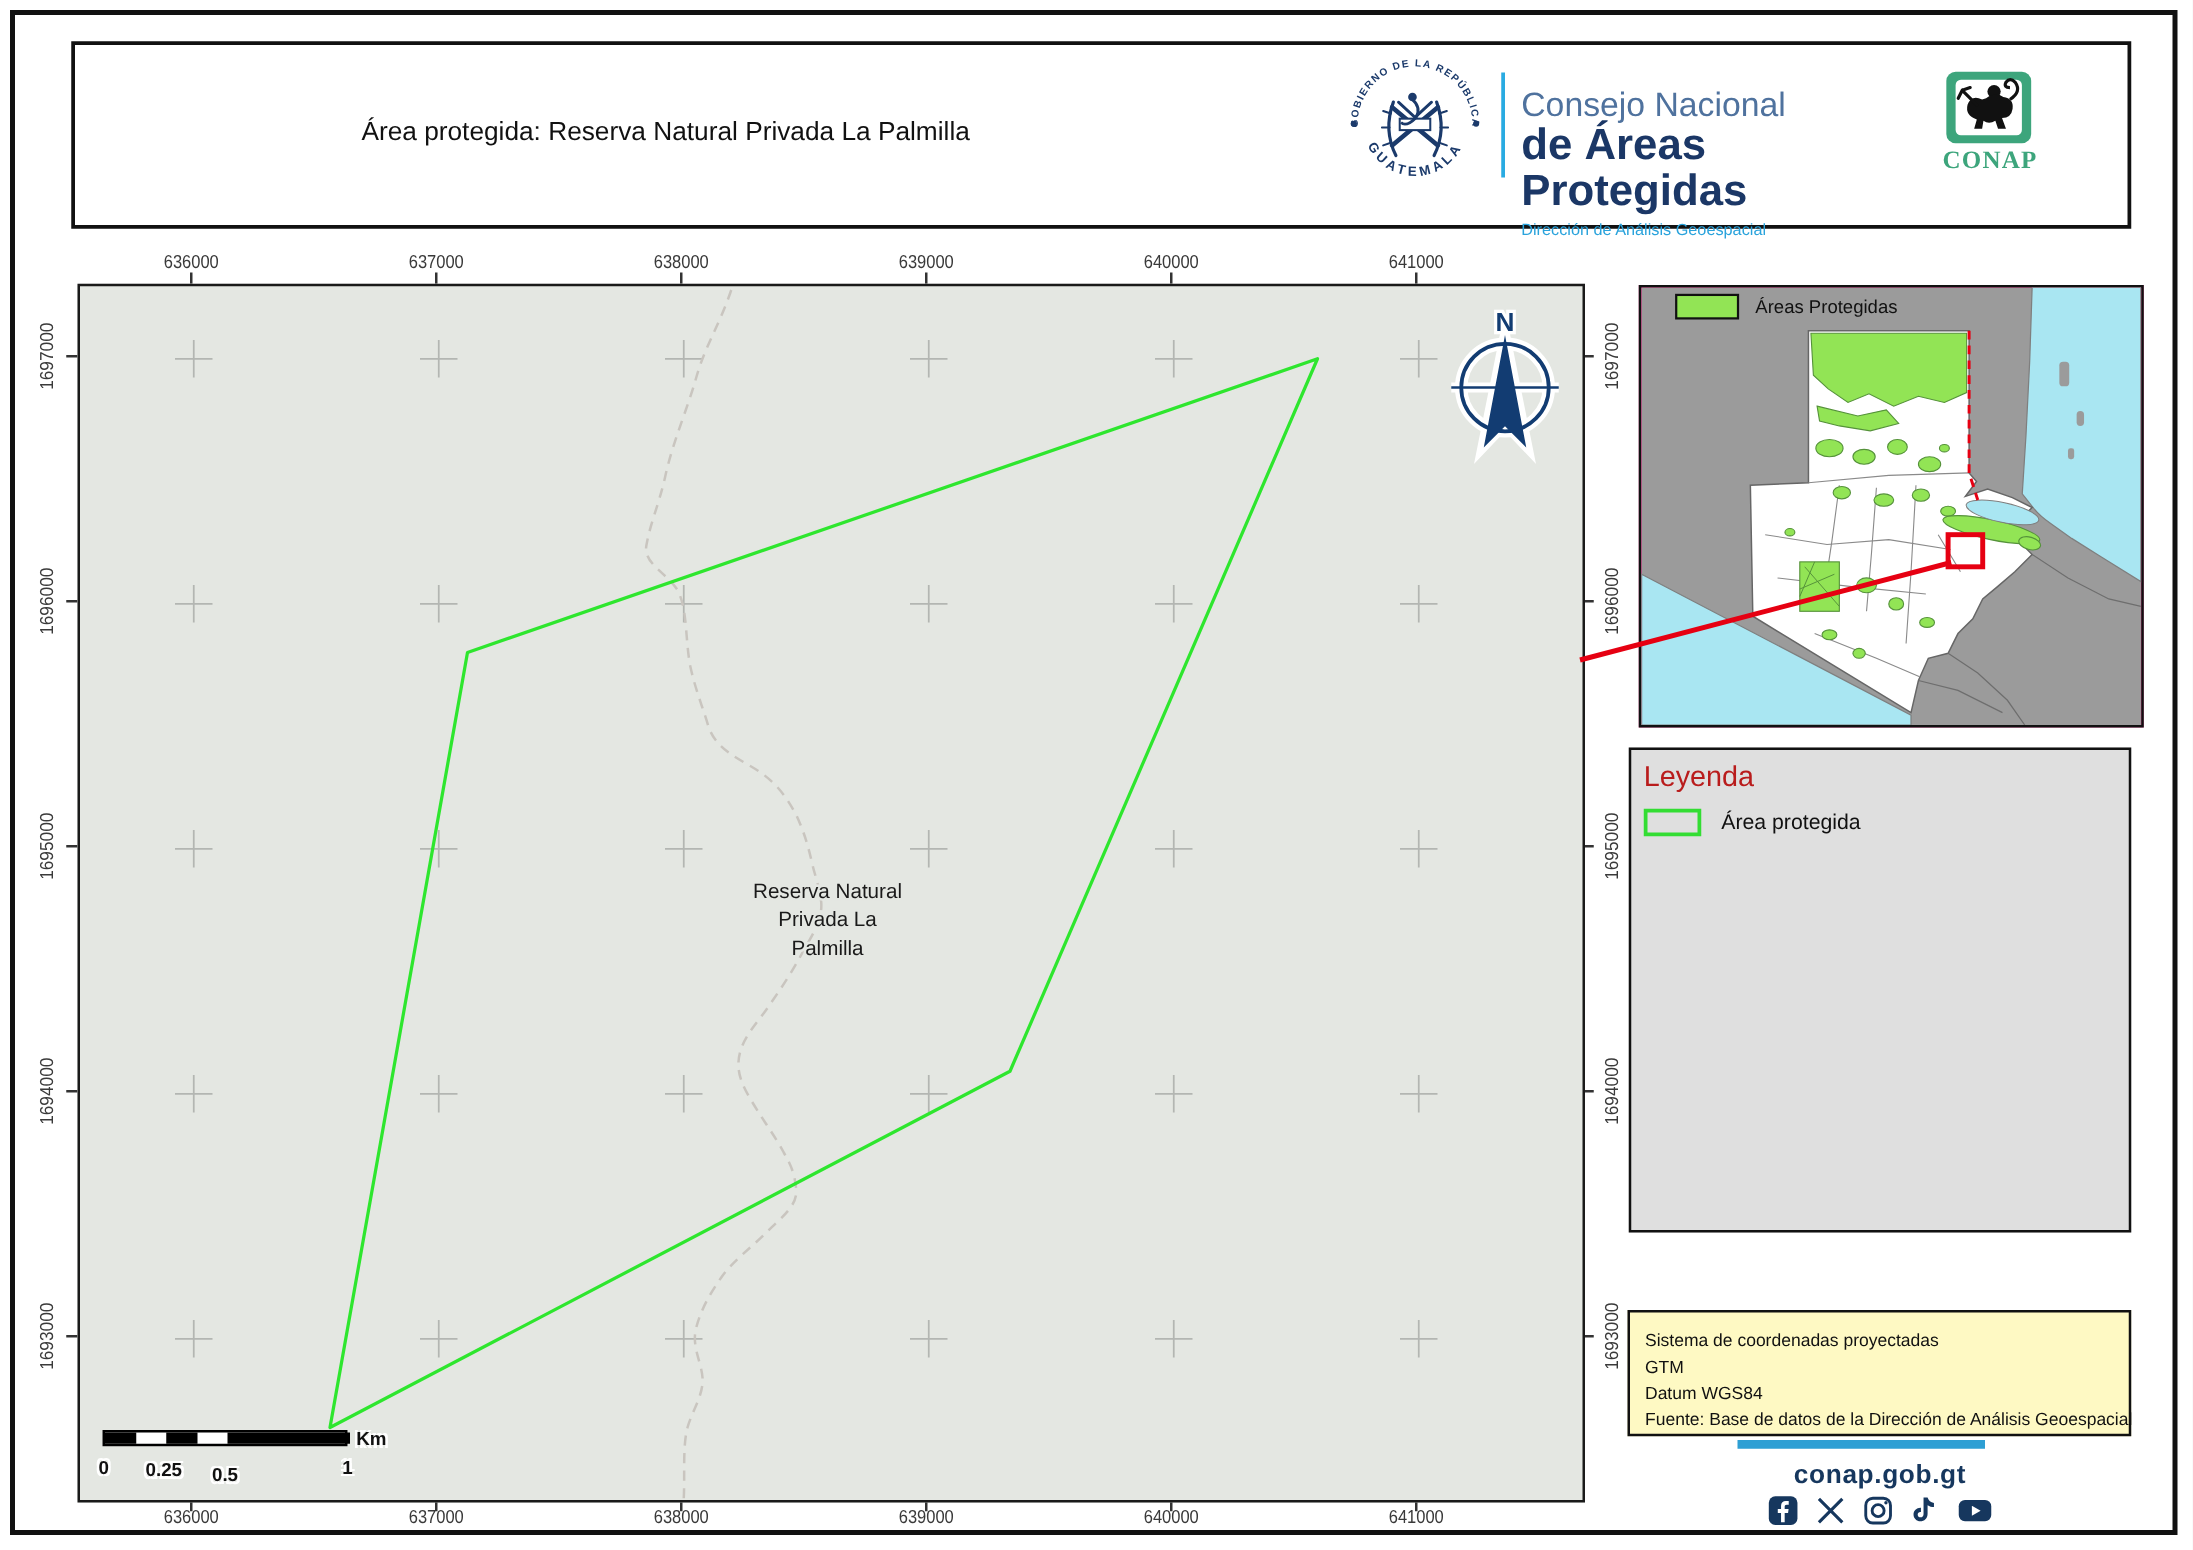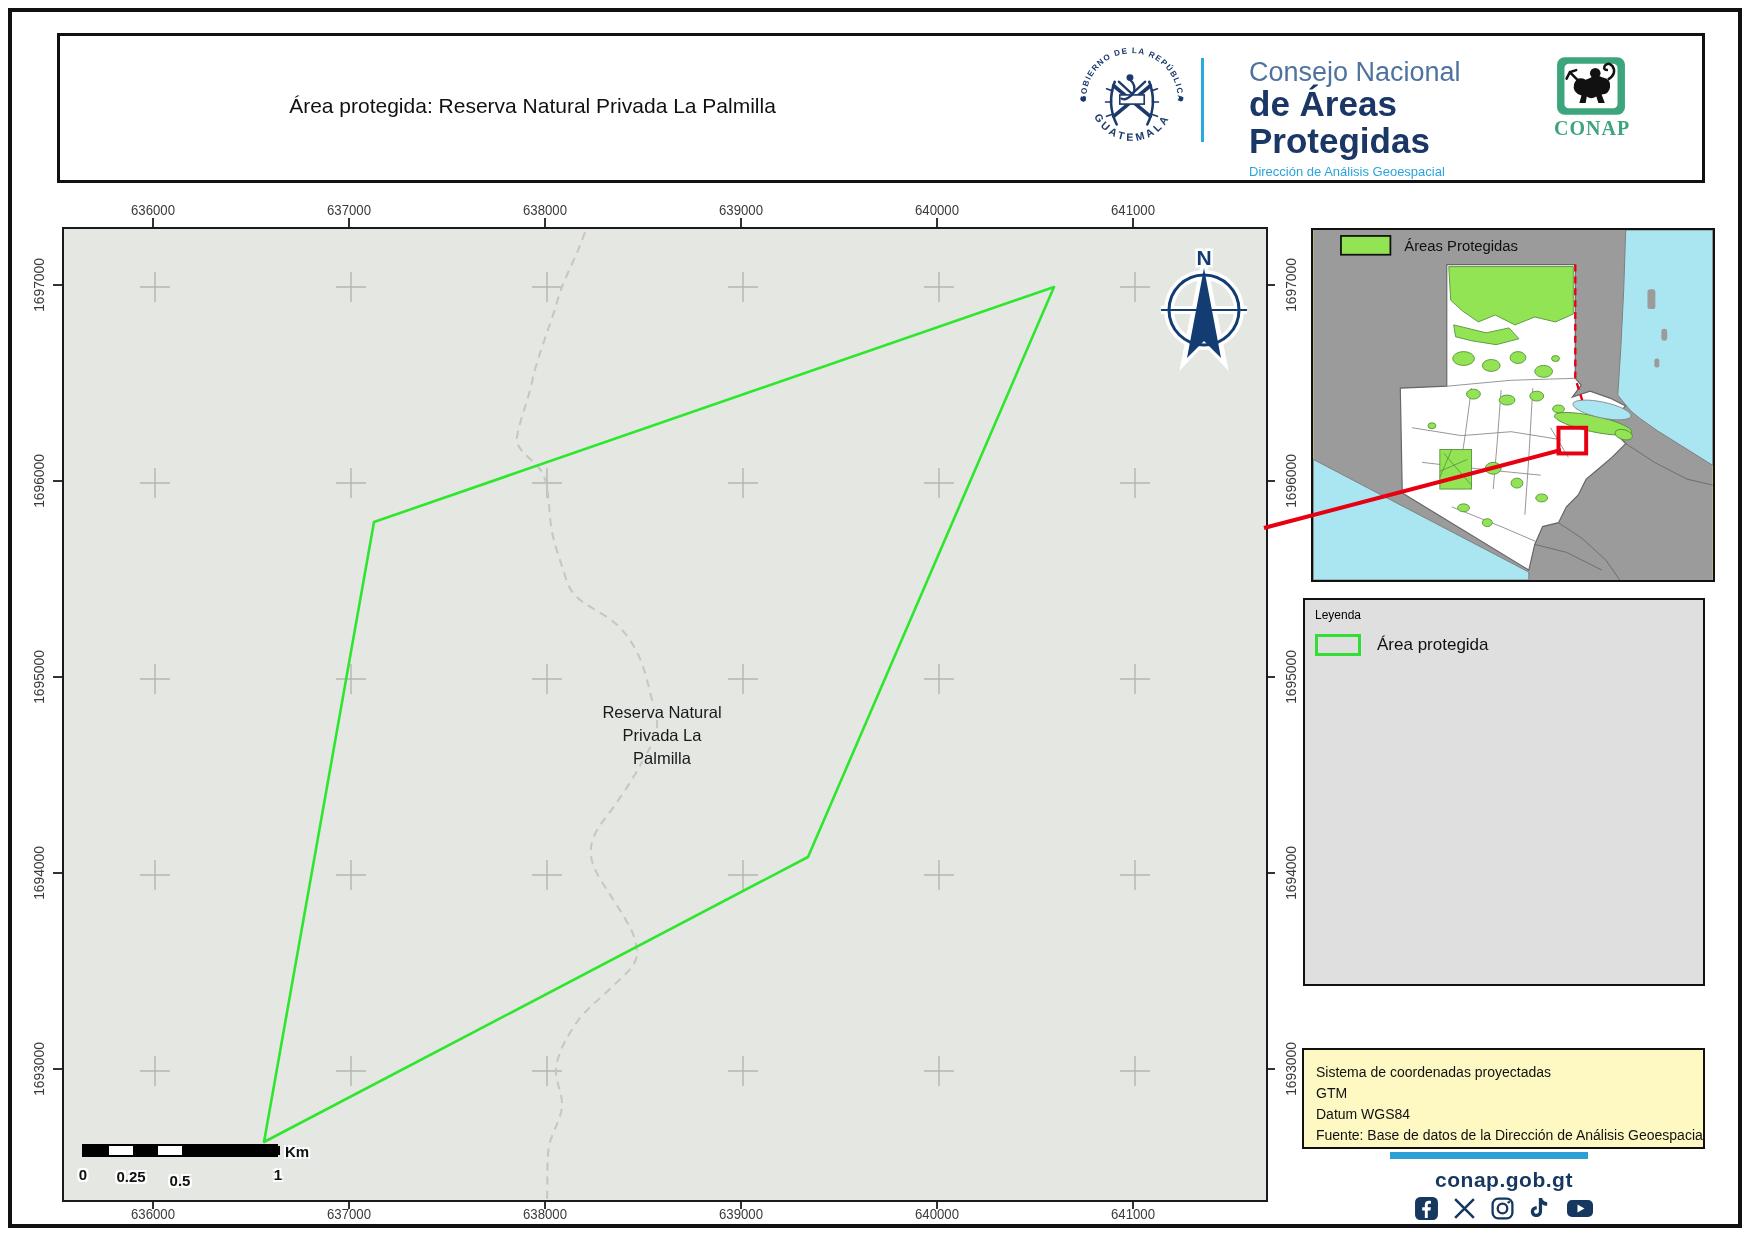--- a/index.html
+++ b/index.html
@@ -34,24 +34,24 @@
   
   .scalebar{position:absolute;left:82px;top:1144px;width:196px;height:13px;background:#fff;
         border:2px solid #000;box-sizing:border-box;}
   .scalebar .seg{position:absolute;top:0;height:100%;background:#000;}
   .slab{position:absolute;transform:translateX(-50%);font-size:15px;font-weight:bold;color:#111;
         text-shadow:-2px -2px 0 #fff,2px -2px 0 #fff,-2px 2px 0 #fff,2px 2px 0 #fff,0 0 3px #fff;}
   .km{position:absolute;left:285px;top:1143px;font-size:15px;font-weight:bold;color:#111;
         text-shadow:-2px -2px 0 #fff,2px -2px 0 #fff,-2px 2px 0 #fff,2px 2px 0 #fff;}
   
   .inset-box{position:absolute;left:1311px;top:228px;width:404px;height:354px;
-        border:2px solid #111;box-sizing:border-box;background:#fde047;}
+        border:2px solid #111;box-sizing:border-box;background:#ec4899;}
   .legend-box{position:absolute;left:1303px;top:598px;width:402px;height:388px;
         border:2px solid #111;box-sizing:border-box;background:#dfdfdf;padding:8px 10px;}
-  .legend-title{font-size:12px;color:#000000;}
+  .legend-title{font-size:23px;color:#b91c1c;}
   .legend-row{display:flex;align-items:center;margin-top:12px;}
   .legend-swatch{width:46px;height:22px;border:3px solid #33dd33;box-sizing:border-box;margin-right:16px;}
   .legend-item-label{font-size:17px;color:#111;text-align:right;}
   .info-box{position:absolute;left:1302px;top:1048px;width:403px;height:101px;
         border:2px solid #111;box-sizing:border-box;background:#fef9c3;padding:12px 12px;}
   .info-box div{font-size:14px;color:#111;line-height:21px;white-space:nowrap;}
   .accent-bar{position:absolute;left:1390px;top:1152px;width:198px;height:7px;background:#2e9fd4;}
   .website{position:absolute;left:1303px;top:1168px;width:402px;text-align:center;
         font-size:21px;font-weight:bold;color:#16375e;letter-spacing:.5px;cursor:pointer;}
   .social-row{position:absolute;left:1303px;top:1196px;width:402px;display:flex;
@@ -89,21 +89,21 @@
         <path d="M37,42 L73,72 M73,42 L37,72" stroke="#1b3a6b" stroke-width="3.6" stroke-linecap="round"></path>
         <path d="M42,38 L55,50 M68,38 L55,50" stroke="#1b3a6b" stroke-width="2.2" stroke-linecap="round"></path>
         <rect x="43" y="51" width="24" height="9" fill="#fff" stroke="#1b3a6b" stroke-width="1.6"></rect>
         <circle cx="53" cy="34" r="3.4" fill="#1b3a6b"></circle>
         <path d="M53,36 Q60,42 56,50 M56,50 Q48,58 44,54" stroke="#1b3a6b" stroke-width="2.2" fill="none"></path>
       </g>
     </svg>
 
     <div class="divider" style="left:1141px;top:22px;position:absolute;width:3px;height:84px;background:#29abe2;"></div>
 
-    <div class="council" style="left:1157px;top:22px;margin-left:32px;">
+    <div class="council" style="left:1157px;top:34px;">
       <div class="l1">Consejo Nacional</div>
       <div class="l2">de Áreas Protegidas</div>
       <div class="l3">Dirección de Análisis Geoespacial</div>
     </div>
 
     <svg class="abs" style="left:1496px;top:20px;" width="70" height="60" viewBox="0 0 66 56">
       <rect x="1" y="1" width="64" height="54" rx="7" fill="#3da57c"></rect>
       <rect x="8" y="7" width="50" height="42" rx="4" fill="#fff"></rect>
       <g fill="#111">
         <circle cx="37" cy="16" r="5"></circle>

